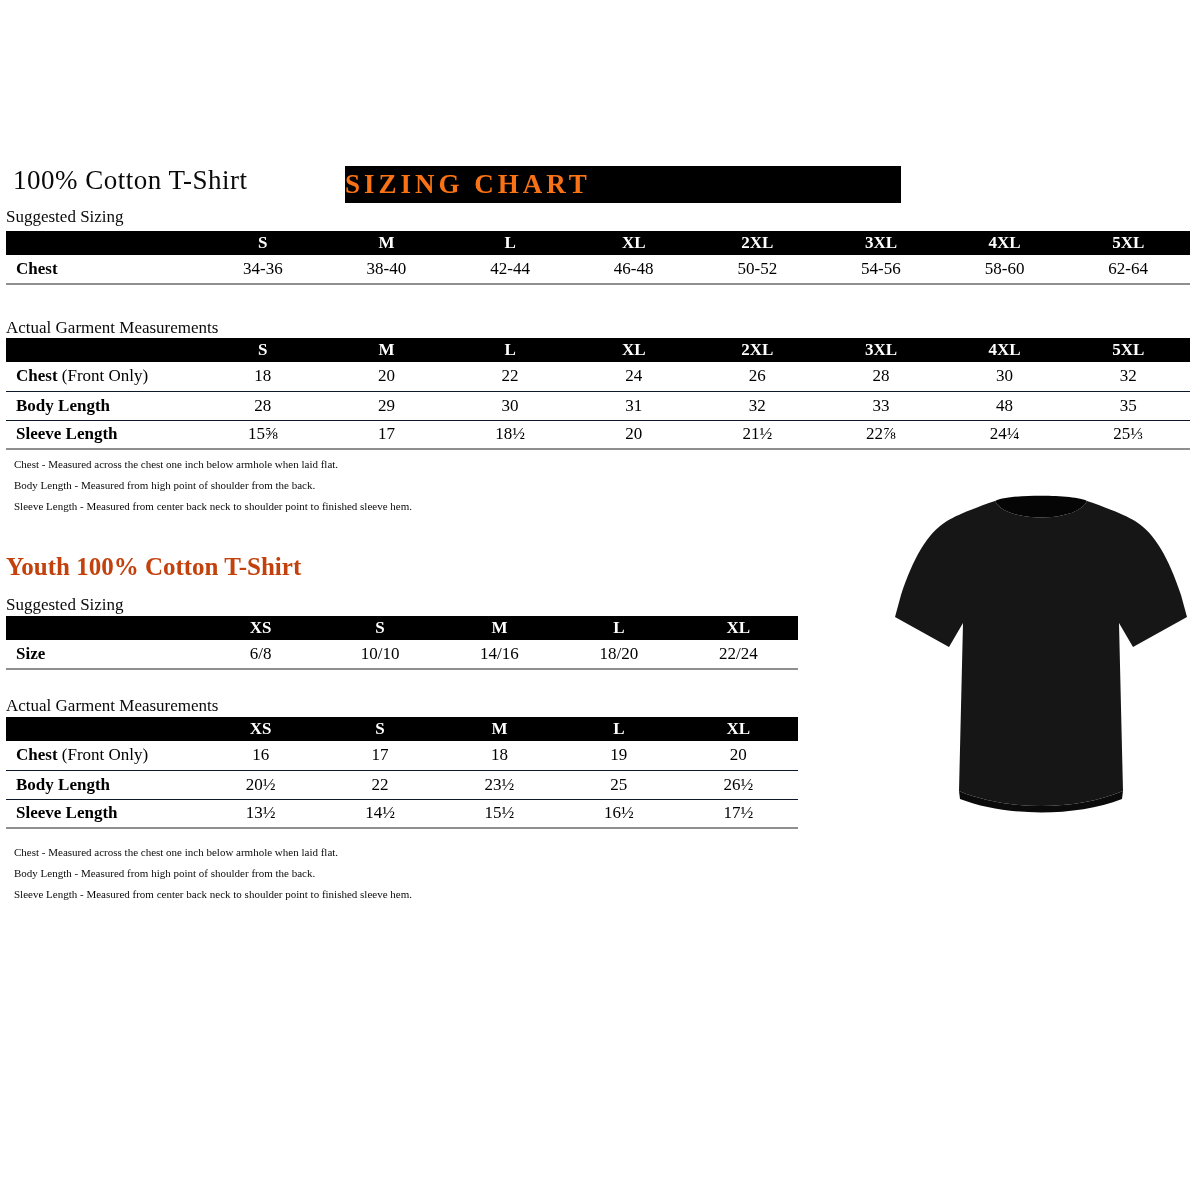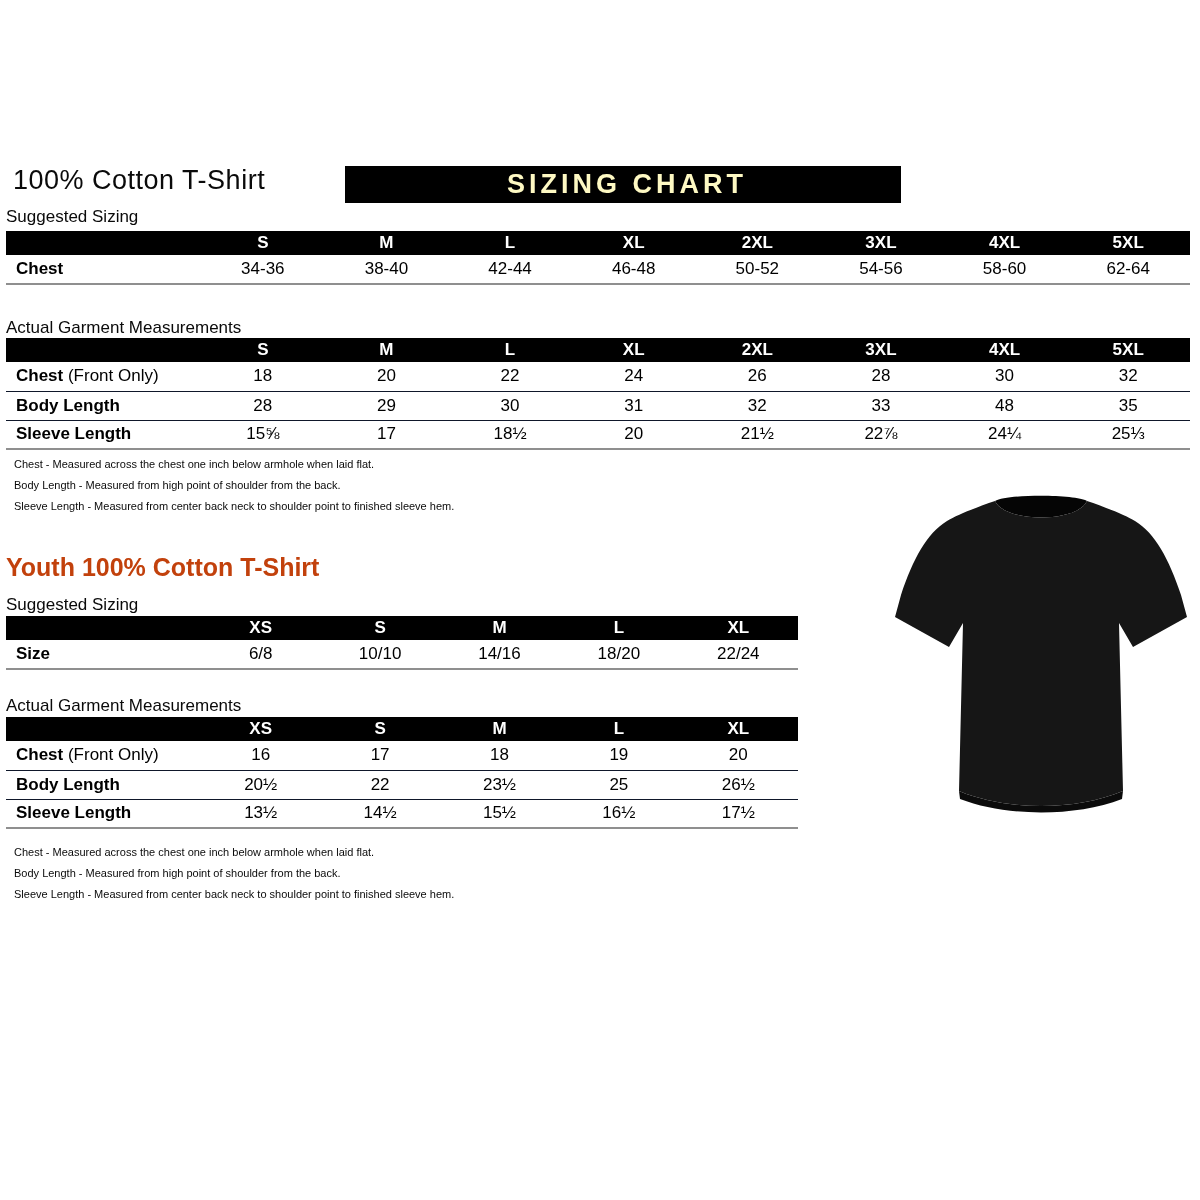--- a/index.html
+++ b/index.html
@@ -1,24 +1,24 @@
 <!DOCTYPE html>
 <html><head>
 <meta charset="utf-8">
 <style>
   * { margin:0; padding:0; box-sizing:border-box; }
   html,body { background:#fff; }
   body { font-family:"Liberation Sans", sans-serif; color:#000; }
-  .canvas { position:relative; width:1200px; height:1200px; background:#fff; overflow:hidden; }
+  .canvas { position:relative; width:1200px; height:1200px; background:#fff; overflow:hidden;font-family:Liberation Serif, serif; }
   .abs { position:absolute; }
 
   .adult-title { font-size:27px; font-weight:400; color:#0a0a0a; letter-spacing:0.5px; }
   .youth-title { font-size:25px; font-weight:700; color:#c2410c; }
-  .banner { background:#000; color:#fef9c3; font-weight:700; font-size:27px;
-            letter-spacing:4px; text-align:center; line-height:37px;padding-left:8px; }
+  .banner { background:#000; color:#f97316; font-weight:700; font-size:27px;
+            letter-spacing:4px; line-height:37px; }
   .section-label { font-size:17px; color:#0a0a0a; }
 
   table.size-table { border-collapse:collapse; table-layout:fixed; background:#fff; }
   table.size-table .label-col { width:195px; }
   table.size-table thead th { background:#000; color:#fff; font-weight:700;
         font-size:17px; height:24px; line-height:24px; text-align:center; padding:0; }
   table.size-table tbody tr { border-bottom:1px solid #0f172a; }
   table.size-table tbody tr:last-child { border-bottom:2px solid #8f8f8f; }
   table.size-table tbody th { text-align:left; padding-left:10px; font-size:17px;
         font-weight:700; height:29px; white-space:nowrap; }

